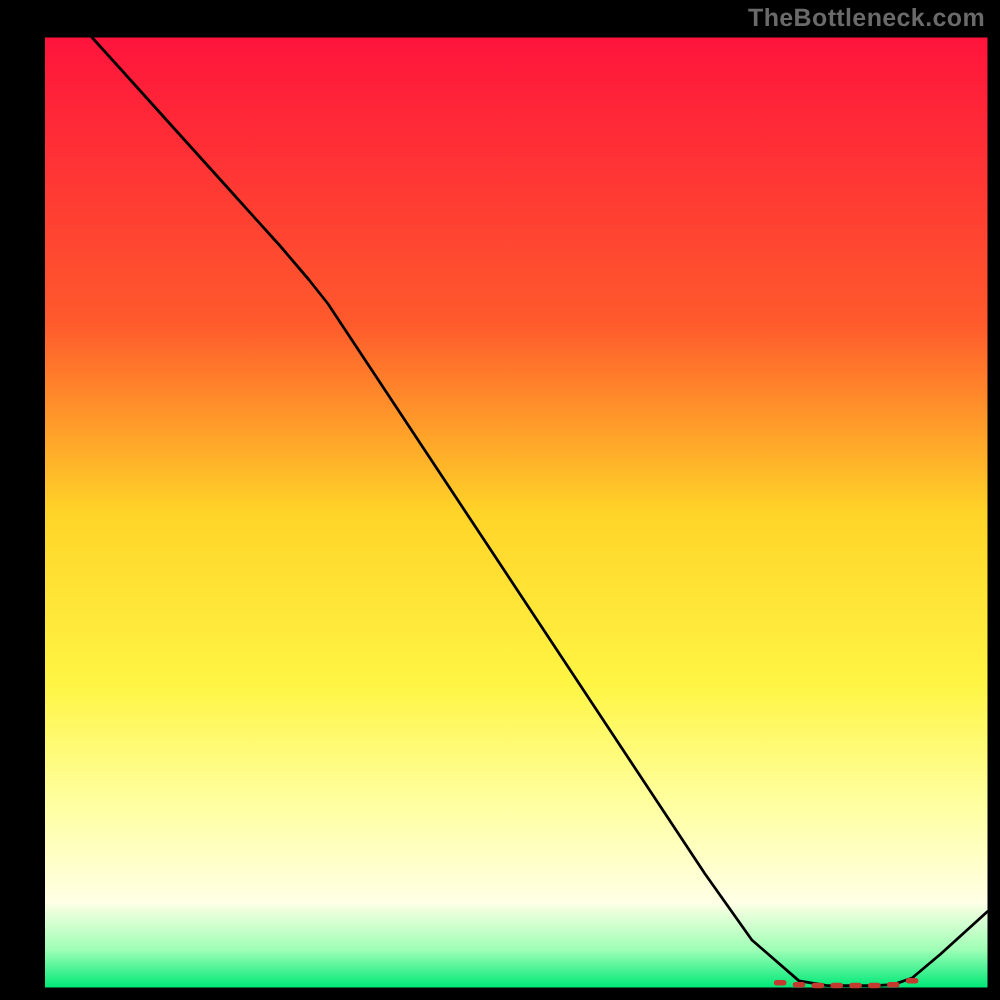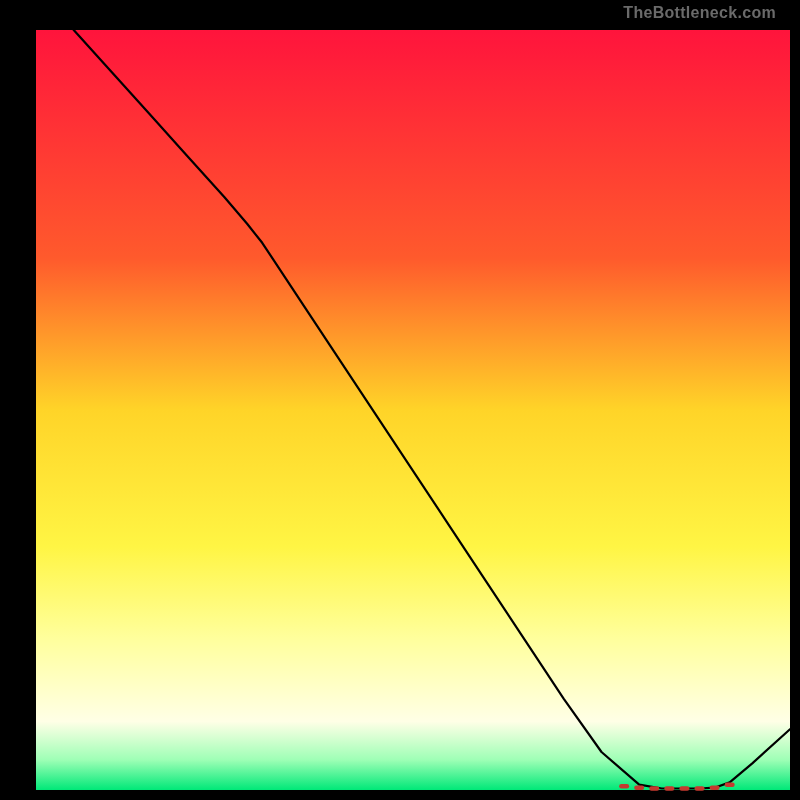--- a/index.html
+++ b/index.html
@@ -11,23 +11,23 @@
     overflow: hidden;
   }
   .chart-container {
     position: relative;
     width: 800px;
     height: 800px;
   }
   .watermark {
     position: absolute;
     top: 4px;
-    right: 24px;
+    right: 12px;
     font-family: Arial, Helvetica, sans-serif;
-    font-size: 16px;
+    font-size: 20px;
     font-weight: bold;
     color: #6a6a6a;
     letter-spacing: 0.3px;
     z-index: 10;
   }
   svg {
     display: block;
   }
 </style>
 </head>

